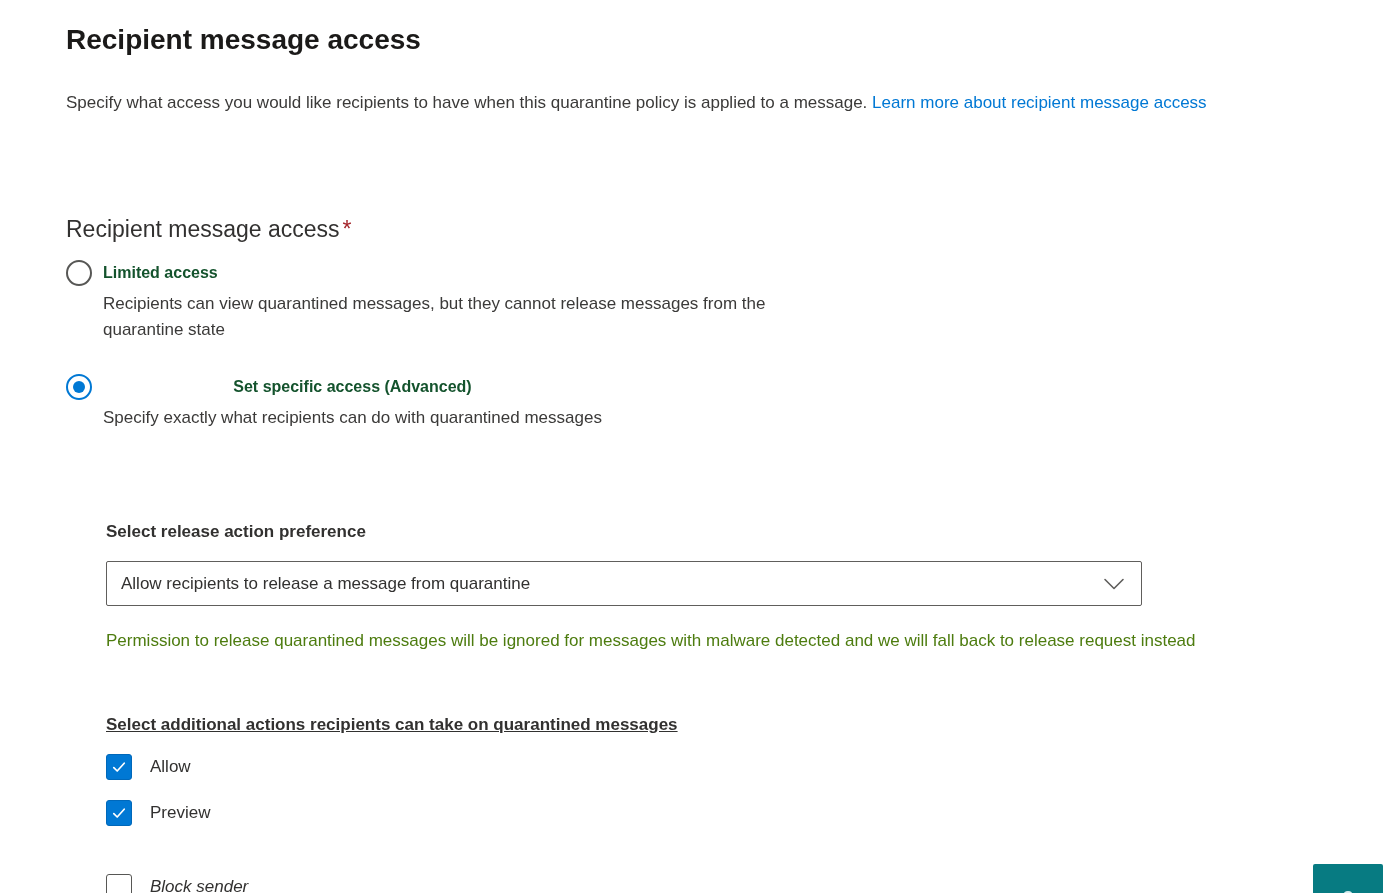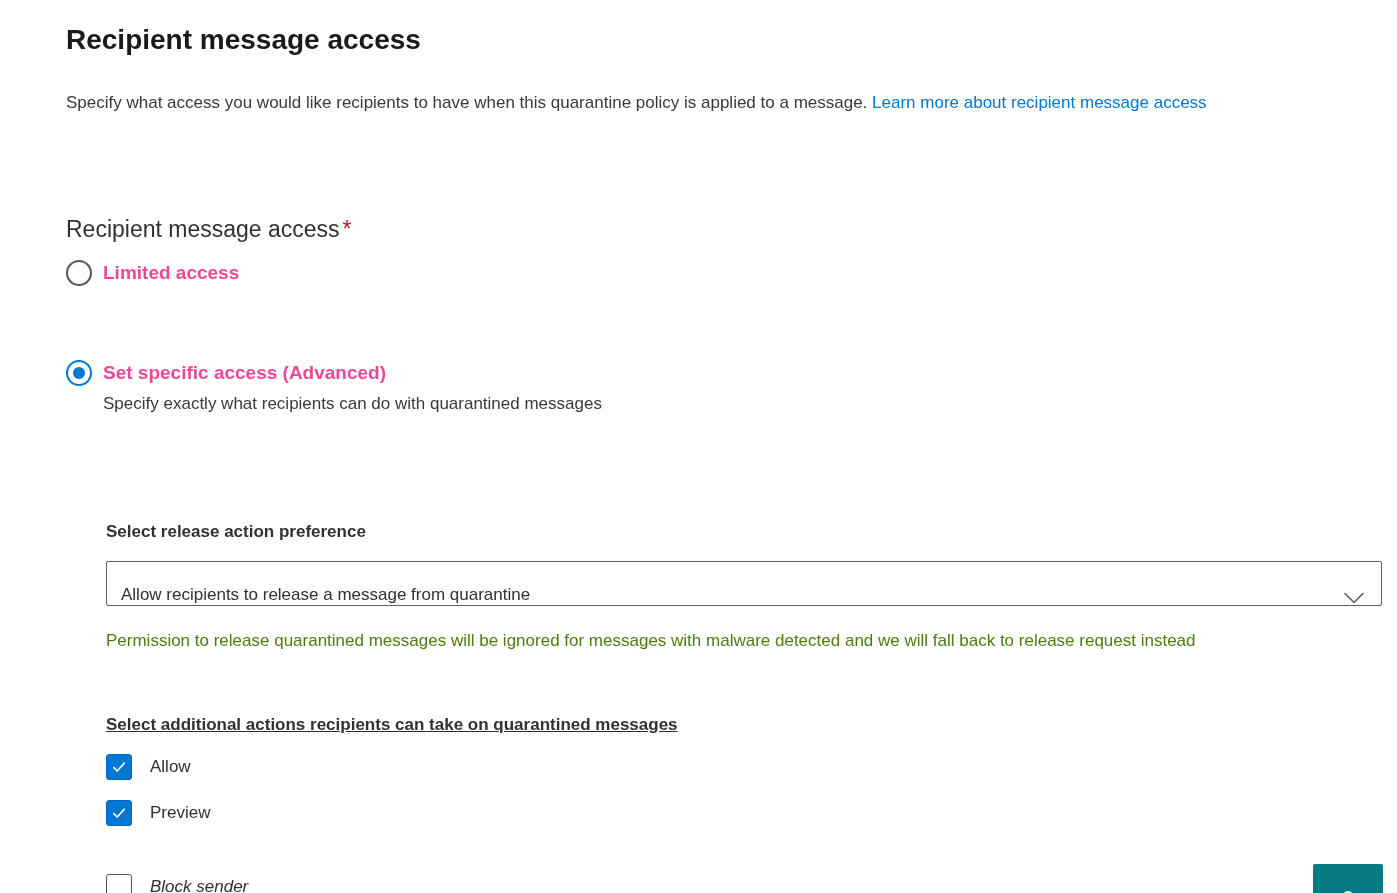--- a/index.html
+++ b/index.html
@@ -46,21 +46,21 @@
     color: #a4262c;
     margin-left: 3px;
   }
   .radio-row {
     position: absolute;
     left: 66px;
     display: flex;
     align-items: flex-start;
   }
   .radio-row.row-1 { top: 260px; }
-  .radio-row.row-2 { top: 360px; }
+  .radio-row.row-2 { top: 374px; text-align: center; }
   .radio {
     flex: 0 0 auto;
     position: relative;
     width: 26px; height: 26px;
     border: 2px solid #575755;
     border-radius: 50%;
     background: #fff;
     cursor: pointer;
   }
   .radio.is-on { border-color: #0078d4; }
@@ -68,24 +68,24 @@
     content: "";
     position: absolute;
     left: 50%; top: 50%;
     width: 12px; height: 12px;
     transform: translate(-50%, -50%);
     border-radius: 50%;
     background: #0078d4;
   }
   .radio-text { margin-left: 11px; }
   .radio-label {
-    font-size: 19px;
+    font-size: 16px;
     font-weight: 700;
     line-height: 26px;
-    color: #ec4899;
+    color: #14532d;
     cursor: pointer;
   }
   .radio-desc {
     margin-top: 5px;
     font-size: 17px;
     line-height: 26px;
     color: #3b3a39;
   }
   .radio-desc.narrow { max-width: 670px; }
   .sub-label {
@@ -93,26 +93,26 @@
     left: 106px;
     font-size: 17px;
     font-weight: 600;
     color: #323130;
   }
   .sub-label.release { top: 522px; }
   .sub-label.actions { top: 715px; text-decoration: underline; }
   .dropdown {
     position: absolute;
     left: 106px; top: 561px;
-    width: 1276px; height: 45px;
+    width: 1036px; height: 45px;
     border: 1px solid #605e5c;
     border-radius: 2px;
     background: #fff;
     display: flex;
-    align-items: flex-end;
+    align-items: center;
     justify-content: space-between;
     padding: 0 16px 0 14px;
     cursor: pointer;
   }
   .dropdown-value {
     font-size: 17px;
     color: #323130;
     white-space: nowrap;
     overflow: hidden;
   }
@@ -186,20 +186,21 @@
     <a class="link">Learn more about recipient message access</a>
   </p>
 
   <div class="field-label"><span>Recipient message access</span><span class="required">*</span>
   </div>
 
   <div class="radio-row row-1">
     <span class="radio"></span>
     <div class="radio-text">
       <div class="radio-label">Limited access</div>
+      <div class="radio-desc narrow">Recipients can view quarantined messages, but they cannot release messages from the quarantine state</div>
     </div>
   </div>
 
   <div class="radio-row row-2">
     <span class="radio is-on"></span>
     <div class="radio-text">
       <div class="radio-label">Set specific access (Advanced)</div>
       <div class="radio-desc">Specify exactly what recipients can do with quarantined messages</div>
     </div>
   </div>

